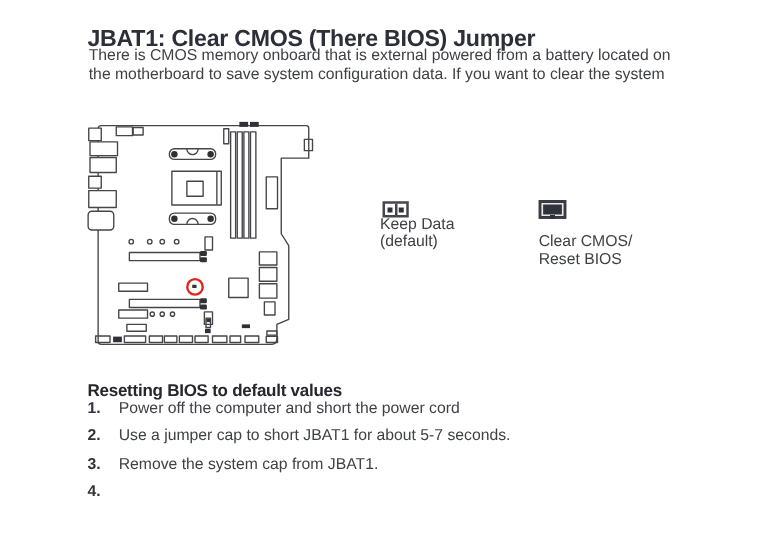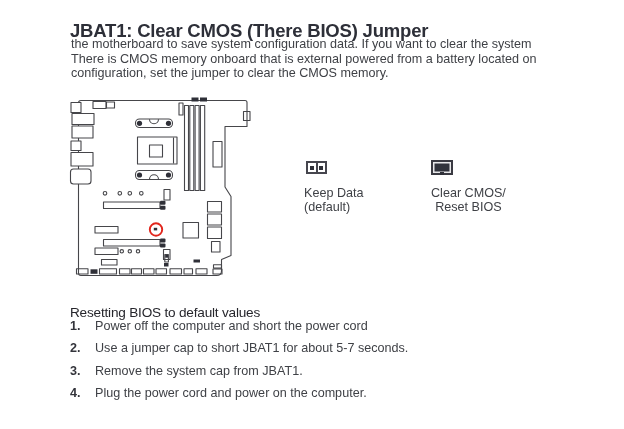--- a/index.html
+++ b/index.html
@@ -32,41 +32,40 @@
     border:2px solid #3a3a42;background:#31333c;
     box-shadow:inset 0 0 0 1.5px #e8e8ea;
   }
   .jumper-capped .tab{
     position:absolute;left:7px;bottom:-2px;width:4px;height:3px;background:#2f3038;
   }
   .jumper-label{
     color:#3f4146;font-size:12.6px;line-height:14.2px;
   }
   .jumper-label div{white-space:nowrap;}
-  .label-keep{left:304px;top:186px;}
-  .label-clear{left:431px;top:186px;text-align:center;}
+  .label-keep{left:304px;top:172px;}
+  .label-clear{left:431px;top:186px;}
 
   .section-heading{
-    left:70px;top:294px;font-size:13.6px;font-weight:normal;letter-spacing:-0.2px;
+    left:70px;top:294px;font-size:13.6px;font-weight:bold;letter-spacing:-0.2px;
     color:#26262c;white-space:nowrap;
   }
   .steps{left:70px;top:319px;color:#3f4146;font-size:12.6px;line-height:14px;}
   .step{display:flex;margin-bottom:8.3px;}
   .step .num{width:25px;font-weight:bold;color:#33343b;flex:0 0 auto;}
   .step .txt{white-space:nowrap;}
 </style>
 </head>
 <body>
 
 <h1 class="abs page-title">JBAT1: Clear CMOS (There BIOS) Jumper</h1>
 
 <div class="abs intro">
+  <div class="line">There is CMOS memory onboard that is external powered from a battery located on</div>
   <div class="line">the motherboard to save system configuration data. If you want to clear the system</div>
-  <div class="line">There is CMOS memory onboard that is external powered from a battery located on</div>
-  <div class="line">configuration, set the jumper to clear the CMOS memory.</div>
 </div>
 
 <div class="abs board-wrap">
 <svg width="195" height="190" viewBox="60 94 195 190" fill="none" stroke="#46464a" stroke-width="1.1" stroke-linejoin="round">
 
   <path fill="#ffffff" d="M78.5,103 Q78.5,100.5 81,100.5 H245 Q247,100.5 247,102.5 V126.5 H225 V187 L231,196.5 V255.5 L221.5,259.5 V271 Q221.5,275.5 216.5,275.5 H81 Q78.5,275.5 78.5,273 Z"></path>
 
   <g fill="#ffffff">
     <rect x="71" y="102.5" width="10" height="10"></rect>
     <rect x="72" y="113.5" width="22" height="11"></rect>
@@ -199,15 +198,14 @@
   <div class="step">
     <span class="num">2.</span>
     <span class="txt">Use a jumper cap to short JBAT1 for about 5-7 seconds.</span>
   </div>
   <div class="step">
     <span class="num">3.</span>
     <span class="txt">Remove the system cap from JBAT1.</span>
   </div>
   <div class="step">
     <span class="num">4.</span>
-    <span class="txt">Plug the power cord and power on the computer.</span>
   </div>
 </div>
 
 </body></html>

